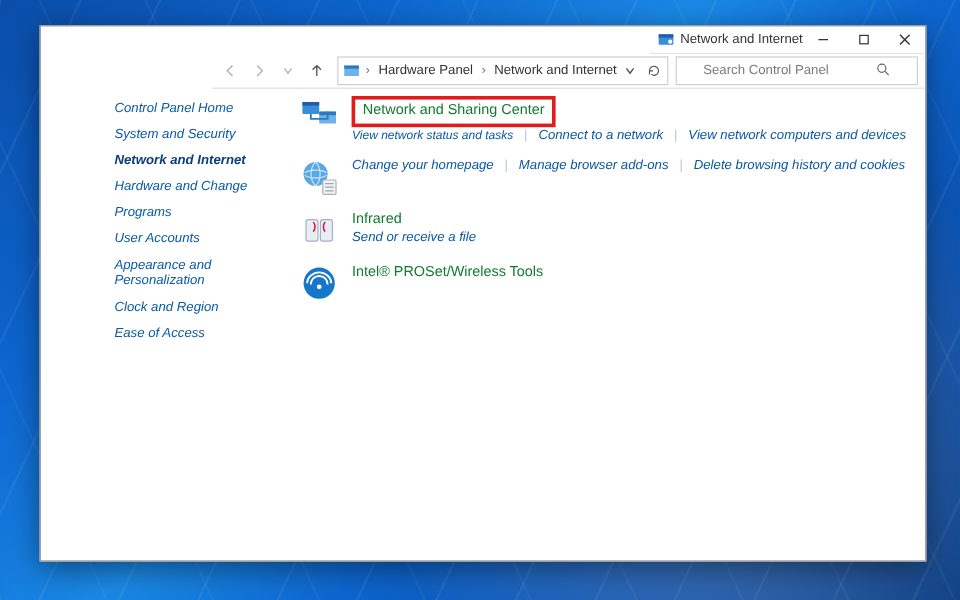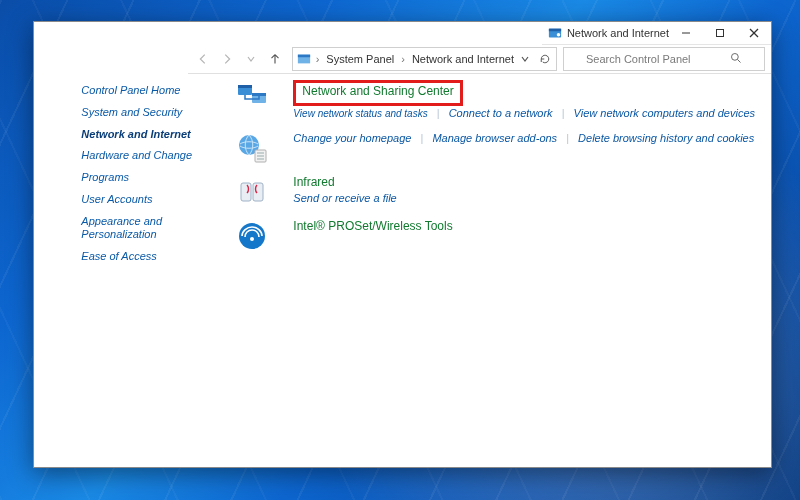--- a/index.html
+++ b/index.html
@@ -35,21 +35,21 @@
   .searchwrap{flex:0 0 150px;height:22px;border:1px solid #cfcfcf;display:flex;align-items:center;padding:0 20px;}
   .searchwrap input{border:0;outline:0;flex:1;font:inherit;color:#555;min-width:0;background:transparent;}
   .searchwrap input::placeholder{color:#7a7a7a;}
   .searchwrap .sicon{width:14px;height:14px;color:#666;flex:0 0 auto;}
   
   .body{flex:1 1 auto;display:flex;min-height:0;}
   .sidebar{width:140px;flex:0 0 140px;padding:10px 8px 8px 14px;}
   .sidebar a{display:block;color:#0959a7;text-decoration:none;margin-bottom:8px;line-height:1.25;font-style:italic;}
   .sidebar a.sel{color:#0b3e78;font-weight:600;}
   .main{flex:1 1 auto;padding:6px 16px 8px 6px;overflow:auto;}
-  .cat{display:flex;gap:24px;margin-bottom:10px;}
+  .cat{display:flex;gap:10px;margin-bottom:10px;}
   .cat .caticon{width:34px;height:34px;flex:0 0 34px;display:flex;align-items:center;justify-content:center;}
   .cat .catbody{flex:1 1 auto;min-width:0;}
   .cat .cthead{display:inline-block;}
   .cat h3{margin:0 0 2px 0;font-size:12px;font-weight:400;color:#117a2f;}
   .cat.first h3{position:relative;}
   .redbox{border:3px solid #e21b1b;padding:1px 6px 3px 6px;display:inline-block;}
   .tasks{color:#0a57a4;line-height:1.4;}
   .tasks span.task{color:#0a57a4;white-space:nowrap;font-style:italic;}
   .tasks span.sep{color:#b8c6d6;padding:0 6px;}
   .obscured{color:#7a869a;font-size:10px;}
@@ -114,21 +114,21 @@
 
       <div class="addrwrap">
         <span class="crumb">
           <span style="width:14px;height:14px;display:inline-flex;">
             <svg width="14" height="14" viewBox="0 0 16 16">
                 <rect x="1" y="3" width="14" height="10" fill="#6fb2e8"></rect>
                 <rect x="1" y="3" width="14" height="3" fill="#2d78c4"></rect>
               </svg>
           </span>
           <span class="chev">›</span>
-          <span class="seg">System Panel</span>
+          <span class="seg">Hardware Panel</span>
           <span class="chev">›</span>
           <span class="seg">Network and Internet</span>
         </span>
         <span class="addr-icons">
           <span class="ib">
               <svg width="10" height="10" viewBox="0 0 10 10">
                 <path d="M2 3 L5 7 L8 3" fill="none" stroke="currentColor" stroke-width="1.2"></path>
               </svg>
             </span>
           <span class="ib">
@@ -151,20 +151,21 @@
 
     <div class="body">
       <div class="sidebar">
         <a>Control Panel Home</a>
         <a>System and Security</a>
         <a class="sel">Network and Internet</a>
         <a>Hardware and Change</a>
         <a>Programs</a>
         <a>User Accounts</a>
         <a>Appearance and Personalization</a>
+        <a>Clock and Region</a>
         <a>Ease of Access</a>
       </div>
 
       <div class="main">
 
         <div class="cat first">
           <div class="caticon">
             <svg width="34" height="34" viewBox="0 0 34 34">
               <rect x="3" y="5" width="14" height="10" rx="1" fill="#3a8ed6"></rect>
               <rect x="3" y="5" width="14" height="3" fill="#1e5fa8"></rect>

